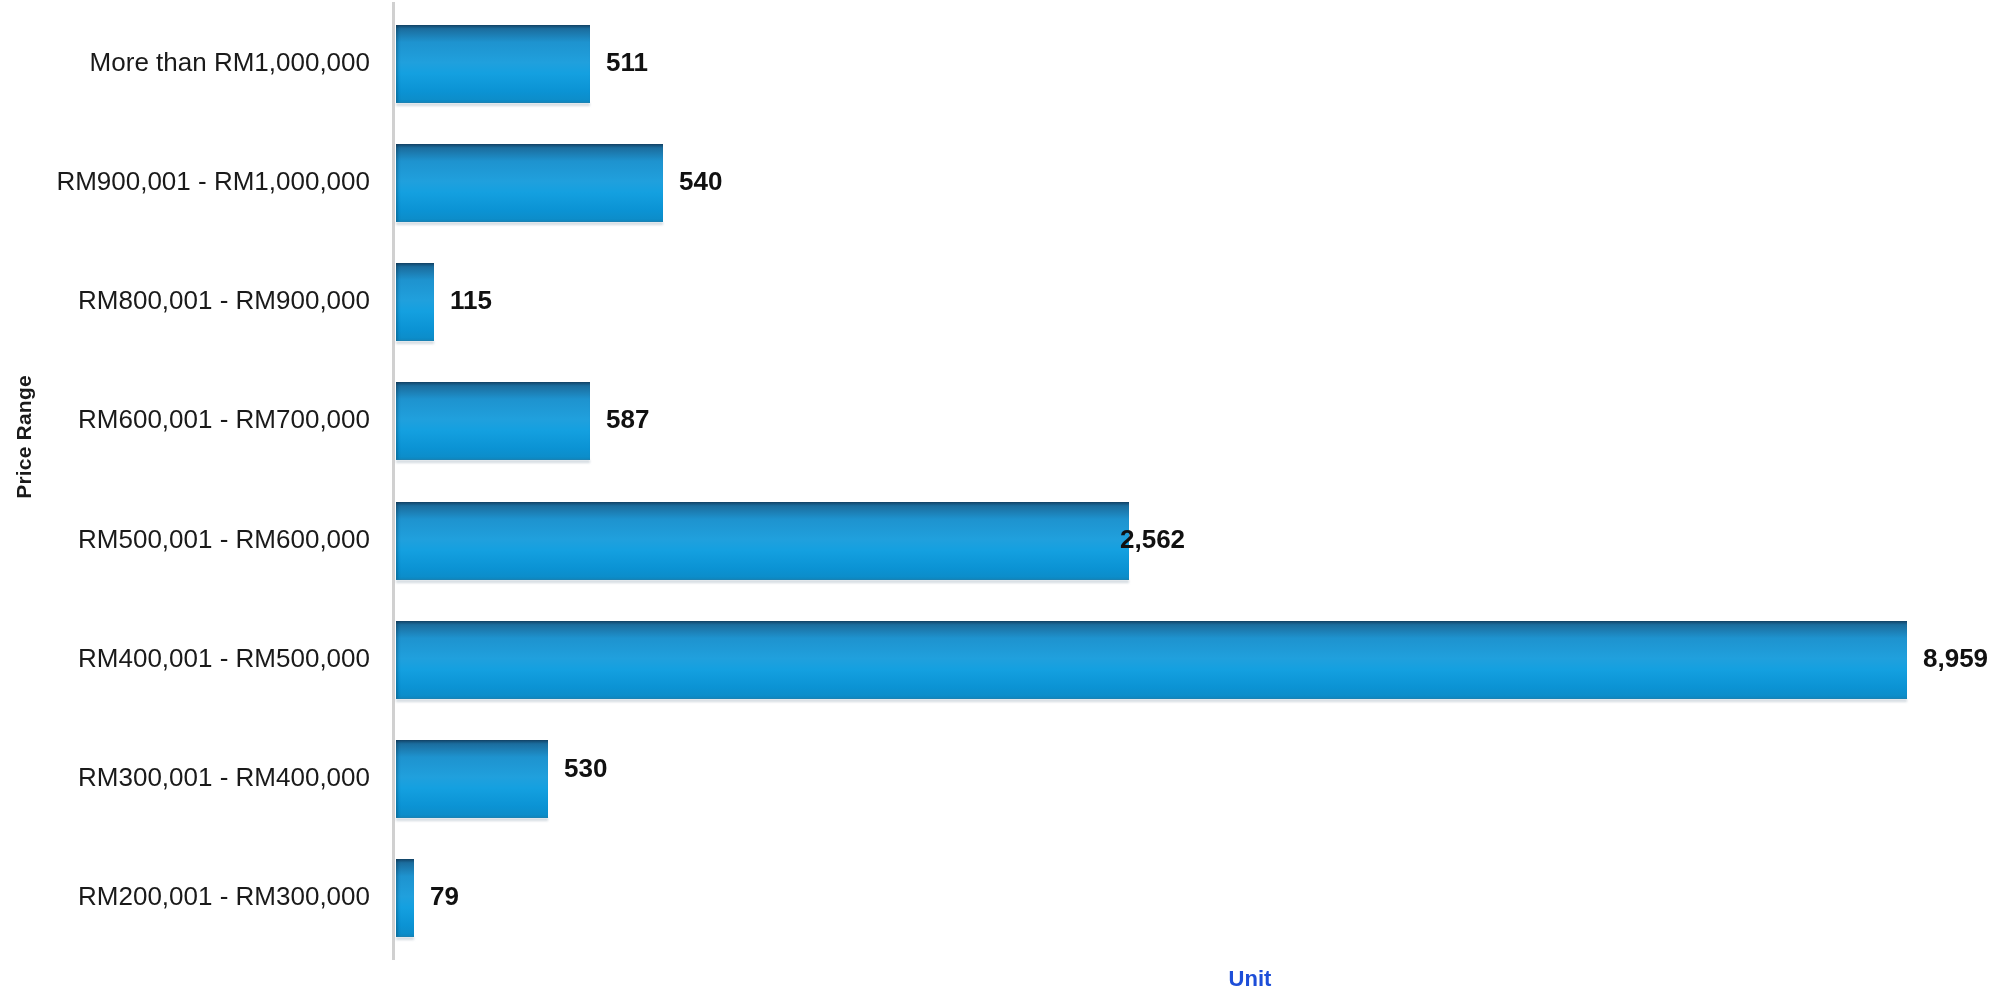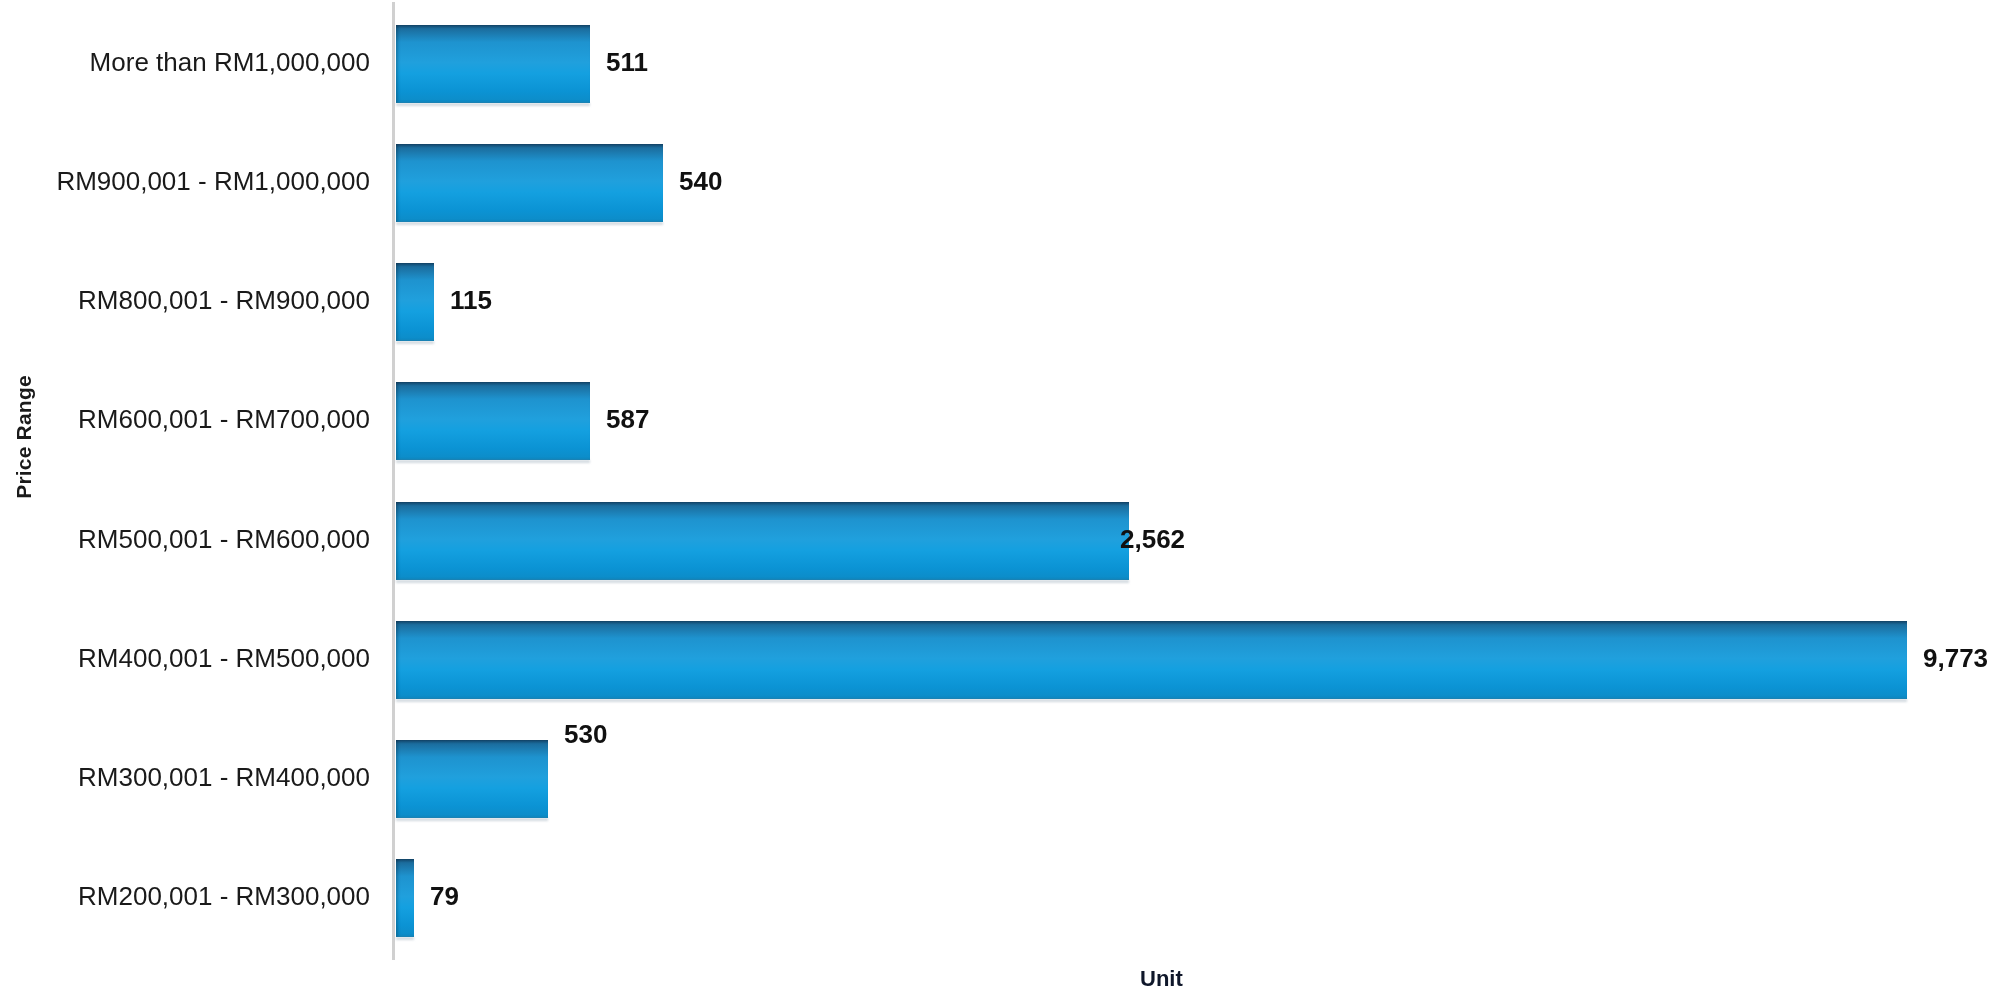--- a/index.html
+++ b/index.html
@@ -40,24 +40,24 @@
     letter-spacing: 0.2px;
     white-space: nowrap;
   }
 
   
   .x-axis-title {
     position: absolute;
     left: 1140px;
     top: 966px;
     width: 220px;
-    text-align: left;
+    text-align: center;
     font-size: 22px;
     font-weight: bold;
-    color: #0f172a;
+    color: #1d4ed8;
     white-space: nowrap;
   }
 
   
   .axis-line {
     position: absolute;
     left: 392px;
     top: 2px;
     width: 3px;
     height: 958px;
@@ -151,26 +151,26 @@
         <div class="val-label" style="left: 606px; top: 404.375px;">587</div>
       </div>
       <div class="bar-row" style="top: 0px;">
         <div class="cat-label" style="top: 523.625px;">RM500,001 - RM600,000</div>
         <div class="bar" style="top: 501.625px; height: 78px; width: 733px;"></div>
         <div class="val-label" style="left: 1120px; top: 523.625px;">2,562</div>
       </div>
       <div class="bar-row" style="top: 0px;">
         <div class="cat-label" style="top: 642.875px;">RM400,001 - RM500,000</div>
         <div class="bar" style="top: 620.875px; height: 78px; width: 1511px;"></div>
-        <div class="val-label" style="left: 1923px; top: 642.875px;">9,773</div>
+        <div class="val-label" style="left: 1923px; top: 642.875px;">8,959</div>
       </div>
       <div class="bar-row" style="top: 0px;">
         <div class="cat-label" style="top: 762.125px;">RM300,001 - RM400,000</div>
         <div class="bar" style="top: 740.125px; height: 78px; width: 152px;"></div>
-        <div class="val-label" style="left: 564px; top: 719px; text-align: center;">530</div>
+        <div class="val-label" style="left: 564px; top: 753px; text-align: center;">530</div>
       </div>
       <div class="bar-row" style="top: 0px;">
         <div class="cat-label" style="top: 881.375px;">RM200,001 - RM300,000</div>
         <div class="bar" style="top: 859.375px; height: 78px; width: 18px;"></div>
         <div class="val-label" style="left: 430px; top: 881.375px;">79</div>
       </div>
     </div>
 
   <div class="x-axis-title">Unit</div>
 

